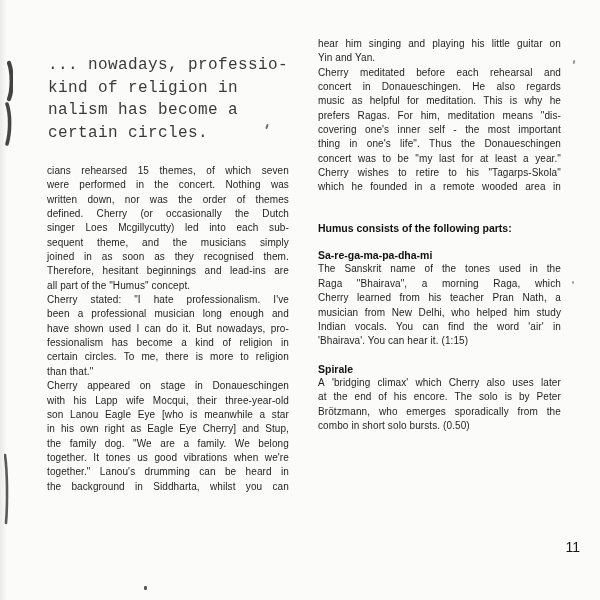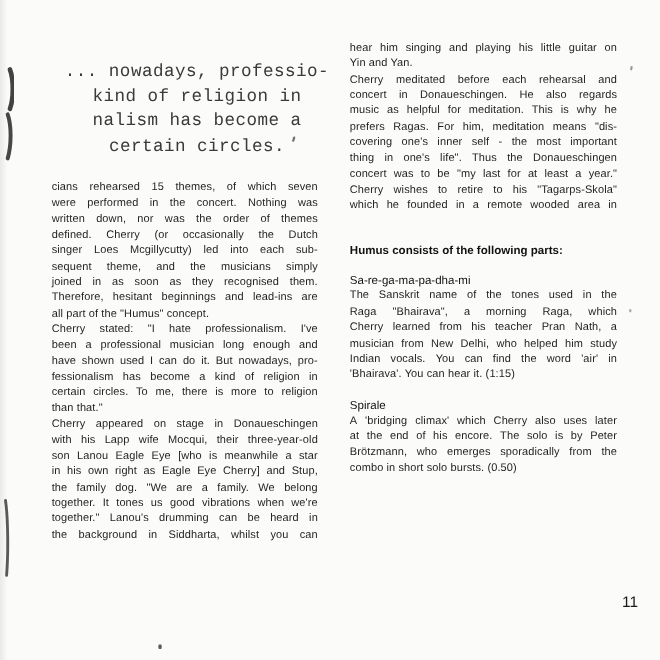--- a/index.html
+++ b/index.html
@@ -9,39 +9,39 @@
     background-image:linear-gradient(to right, rgba(0,0,0,0.07), rgba(0,0,0,0) 7px);
     overflow:hidden;
     font-family:"Liberation Sans",sans-serif;
     color:#1e1e1e;
   }
   
   .quote{
     position:absolute;left:48px;top:54px;width:262px;
     font-family:"Liberation Mono","DejaVu Sans Mono",monospace;
     font-size:16px;line-height:22.5px;letter-spacing:0.4px;
-    color:#3a3a3a;white-space:nowrap;text-align:center;
+    color:#3a3a3a;white-space:nowrap;
   }
   
   .col{position:absolute;}
   #col-left{left:47px;top:164px;width:242px;}
   #col-right{left:318px;top:37px;width:243px;}
   .line{
     font-size:10px;line-height:14.35px;letter-spacing:0.1px;
     color:#1e1e1e;white-space:nowrap;
   }
   .line.j{display:flex;justify-content:space-between;}
   .para{margin:0;}
   .block-heading{
     margin-top:26px;
     font-size:10.5px;line-height:14.35px;font-weight:bold;color:#111;
   }
   .section{margin-top:13px;}
   .section-heading{
-    font-size:10.5px;line-height:14.35px;font-weight:normal;color:#111;
+    font-size:10.5px;line-height:14.35px;font-weight:bold;color:#111;
   }
   
   #page-number{
     position:absolute;left:550px;top:540px;width:30px;text-align:right;
     font-size:14px;line-height:14px;color:#1a1a1a;
   }
   
   #binding{position:absolute;left:0;top:0;}
   
   .speck{position:absolute;background:#8a8a8a;border-radius:1px;}

